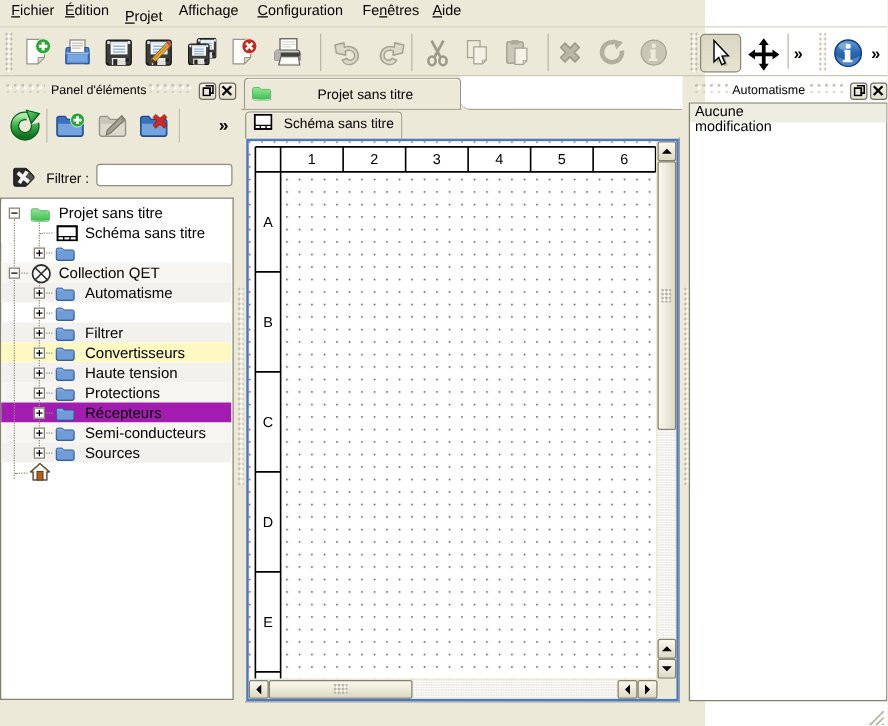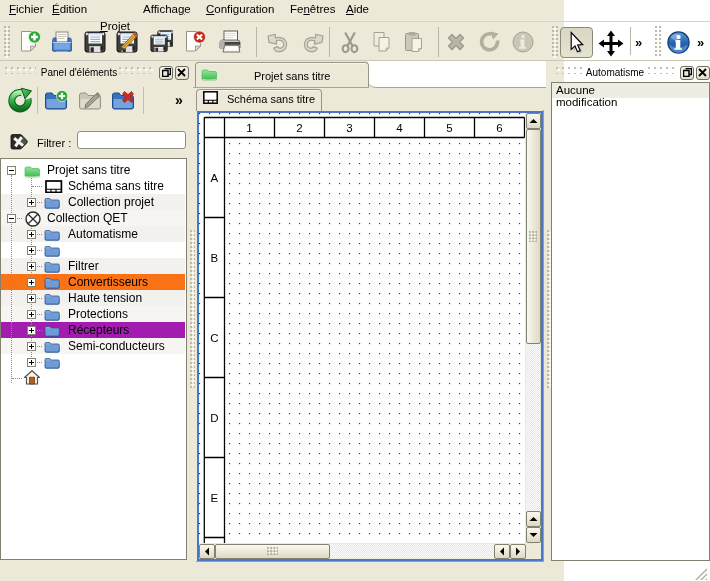--- a/index.html
+++ b/index.html
@@ -19,21 +19,21 @@
 .expander:before{content:"";position:absolute;left:1px;top:3px;width:5px;height:1px;background:#000}
 .expander.plus:after{content:"";position:absolute;left:3px;top:1px;width:1px;height:5px;background:#000}
 .tab{position:absolute;background:#ece9d8;border:1px solid #97958a;border-bottom:none;border-radius:4px 4px 0 0;box-shadow:inset 0 1px 0 #f8f6ec}
 </style></head>
 <body>
 <div id="root">
 
 <div class="abs" style="left:0;top:0;width:710px;height:22px;border-bottom:1px solid #d8d4c4"></div>
 <div class="abs" style="left:9px;top:3px"><u>F</u>ichier</div>
 <div class="abs" style="left:52px;top:3px"><u>É</u>dition</div>
-<div class="abs" style="left:100px;top:20px"><u>P</u>rojet</div>
+<div class="abs" style="left:100px;top:8px"><u>P</u>rojet</div>
 <div class="abs" style="left:143px;top:3px">Afficha<u>g</u>e</div>
 <div class="abs" style="left:206px;top:3px"><u>C</u>onfiguration</div>
 <div class="abs" style="left:290px;top:3px">Fe<u>n</u>êtres</div>
 <div class="abs" style="left:346px;top:3px"><u>A</u>ide</div>
 
 <div class="abs grip" style="left:4px;top:26px;width:6px;height:32px"></div>
 <div class="abs" style="left:0;top:60px;width:710px;height:1px;background:#cac7b6"></div>
 <svg class="abs" style="left:17.5px;top:30px" width="24" height="24" viewBox="0 0 24 24">
       <path d="M3.5 1.5 H17.5 V16 L12.5 21 H3.5 Z" fill="#fdfdfb" stroke="#96948a"></path>
       <path d="M17.5 16 L12.5 21 V16 Z" fill="#dad8cb" stroke="#96948a" stroke-width="0.8"></path>
@@ -259,46 +259,46 @@
 <div class="abs" style="left:37px;top:137px;font-size:11px">Filtrer :</div>
 <div class="abs" style="left:77px;top:131px;width:109px;height:18px;background:#fff;border:1px solid #8f8d80;border-radius:3px"></div>
 
 <div class="abs" style="left:0px;top:158px;width:187px;height:402px;background:#fff;border:1px solid #82816f"></div>
 <div class="row" style="top:162px;background:#fff">
       <span class="rtext" style="left:46px">Projet sans titre</span>
     </div>
 <div class="row" style="top:178px;background:#fff">
       <span class="rtext" style="left:67px">Schéma sans titre</span>
     </div>
-<div class="row" style="top:194px;background:#f2f1ee">
-      <span class="rtext" style="left:67px">Collection projet</span>
-    </div>
 <div class="row" style="top:210px;background:#f6f5f2">
       <span class="rtext" style="left:46px">Collection QET</span>
     </div>
 <div class="row" style="top:226px;background:#f2f1ee">
       <span class="rtext" style="left:67px">Automatisme</span>
     </div>
 <div class="row" style="top:258px;background:#f2f1ee">
       <span class="rtext" style="left:67px">Filtrer</span>
     </div>
-<div class="row" style="top:274px;background:#f97316">
+<div class="row" style="top:274px;background:#fef9c3">
       <span class="rtext" style="left:67px">Convertisseurs</span>
     </div>
 <div class="row" style="top:306px;background:#f6f5f2">
       <span class="rtext" style="left:67px">Protections</span>
     </div>
 <div class="row" style="top:290px;background:#f2f1ee">
       <span class="rtext" style="left:67px">Haute tension</span>
     </div>
 <div class="row" style="top:322px;background:#a21caf">
       <span class="rtext" style="left:67px">Récepteurs</span>
     </div>
 <div class="row" style="top:338px;background:#f6f5f2">
       <span class="rtext" style="left:67px">Semi-conducteurs</span>
+    </div>
+<div class="row" style="top:354px;background:#f2f1ee">
+      <span class="rtext" style="left:67px">Sources</span>
     </div>
 <div class="treeline" style="left:11px;top:175px;height:208px"></div>
 <div class="treeline" style="left:31px;top:178px;height:25px"></div>
 <div class="treeline" style="left:31px;top:226px;height:137px"></div>
 <div class="stub" style="left:32px;top:186px;width:10px"></div>
 <div class="stub" style="left:32px;top:202px;width:10px"></div>
 <div class="stub" style="left:32px;top:234px;width:10px"></div>
 <div class="stub" style="left:32px;top:250px;width:10px"></div>
 <div class="stub" style="left:32px;top:266px;width:10px"></div>
 <div class="stub" style="left:32px;top:282px;width:10px"></div>

